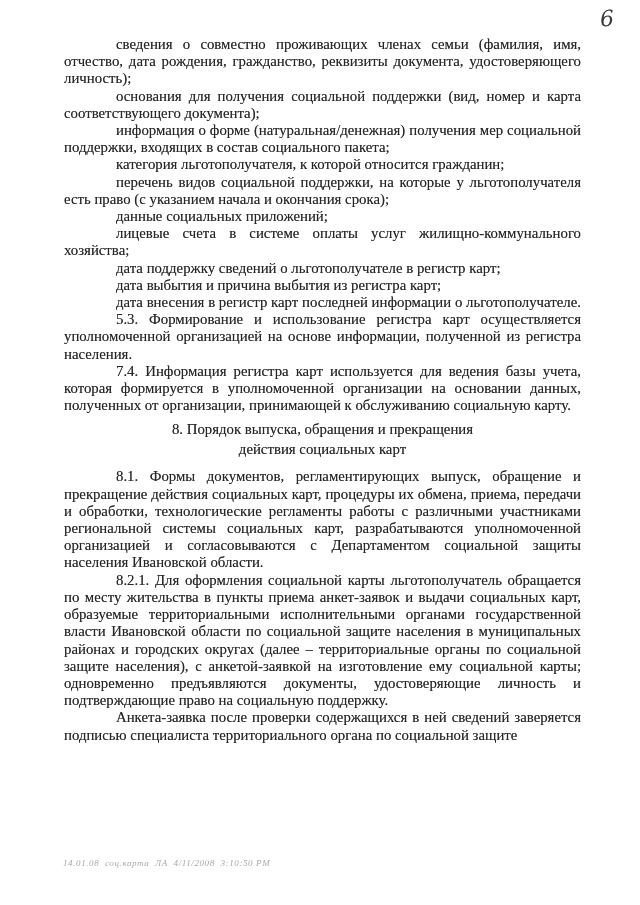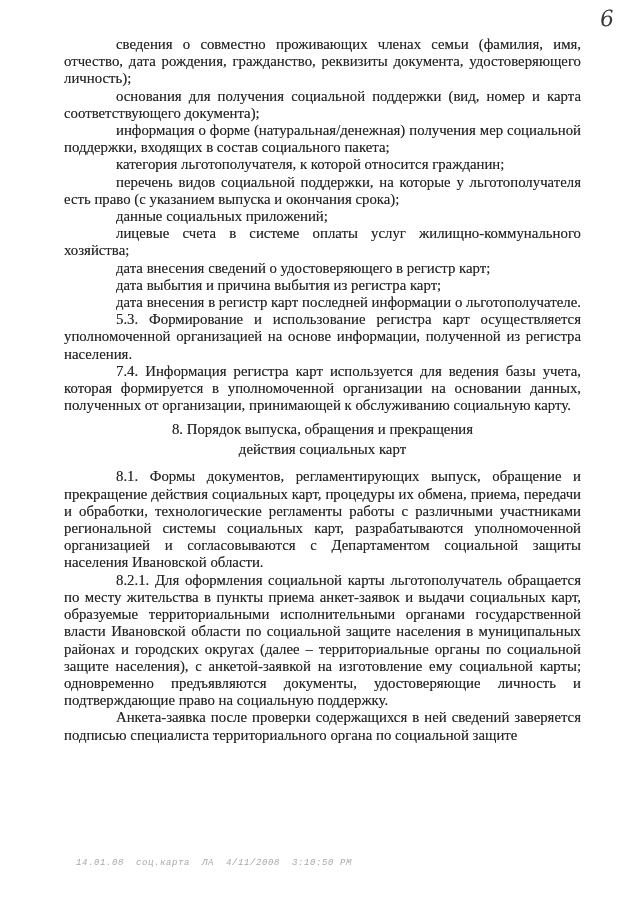--- a/index.html
+++ b/index.html
@@ -44,47 +44,47 @@
     margin: 6px 0 9px 0;
     font-weight: normal;
     text-align: center;
   }
   .heading div {
     text-indent: 0;
     line-height: 19.5px;
   }
   .footer-stamp {
     position: absolute;
-    left: 76px;
+    left: 63px;
     top: 858px;
-    font-family: Liberation Mono, monospace;
+    font-family: Liberation Serif, serif;
     font-style: italic;
     font-size: 9px;
     letter-spacing: 0.6px;
     color: #a8a8a8;
     white-space: pre;
   }
 </style>
 </head>
 <body>
 
 <div class="page">
 
   <div class="page-number">6</div>
 
   <div class="textblock">
 
     <p>сведения о совместно проживающих членах семьи (фамилия, имя, отчество, дата рождения, гражданство, реквизиты документа, удостоверяющего личность);</p>
     <p>основания для получения социальной поддержки (вид, номер и карта соответствующего документа);</p>
     <p>информация о форме (натуральная/денежная) получения мер социальной поддержки, входящих в состав социального пакета;</p>
     <p>категория льготополучателя, к которой относится гражданин;</p>
-    <p>перечень видов социальной поддержки, на которые у льготополучателя есть право (с указанием выпуска и окончания срока);</p>
+    <p>перечень видов социальной поддержки, на которые у льготополучателя есть право (с указанием начала и окончания срока);</p>
     <p>данные социальных приложений;</p>
     <p>лицевые счета в системе оплаты услуг жилищно-коммунального хозяйства;</p>
-    <p>дата внесения сведений о удостоверяющего в регистр карт;</p>
+    <p>дата поддержку сведений о льготополучателе в регистр карт;</p>
     <p>дата выбытия и причина выбытия из регистра карт;</p>
     <p>дата внесения в регистр карт последней информации о льготополучателе.</p>
     <p>5.3. Формирование и использование регистра карт осуществляется уполномоченной организацией на основе информации, полученной из регистра населения.</p>
     <p>7.4. Информация регистра карт используется для ведения базы учета, которая формируется в уполномоченной организации на основании данных, полученных от организации, принимающей к обслуживанию социальную карту.</p>
 
     <div class="heading">
       <div>8. Порядок выпуска, обращения и прекращения</div>
       <div>действия социальных карт</div>
     </div>
 

